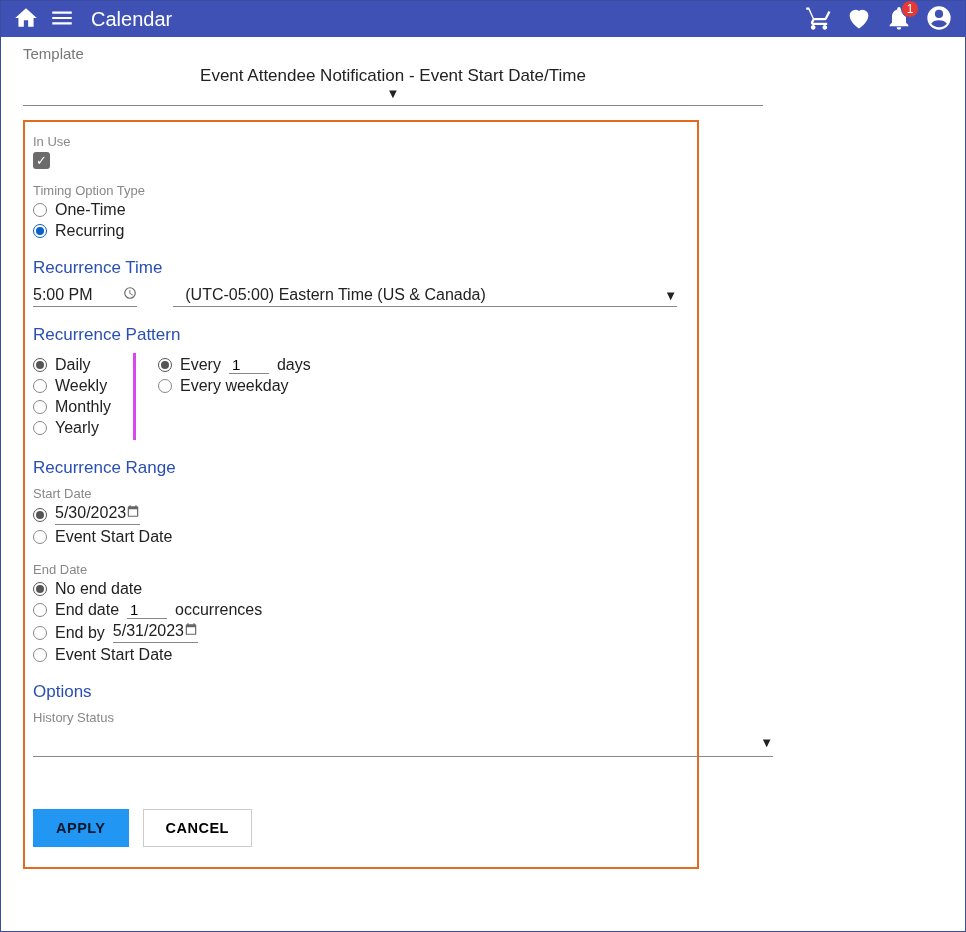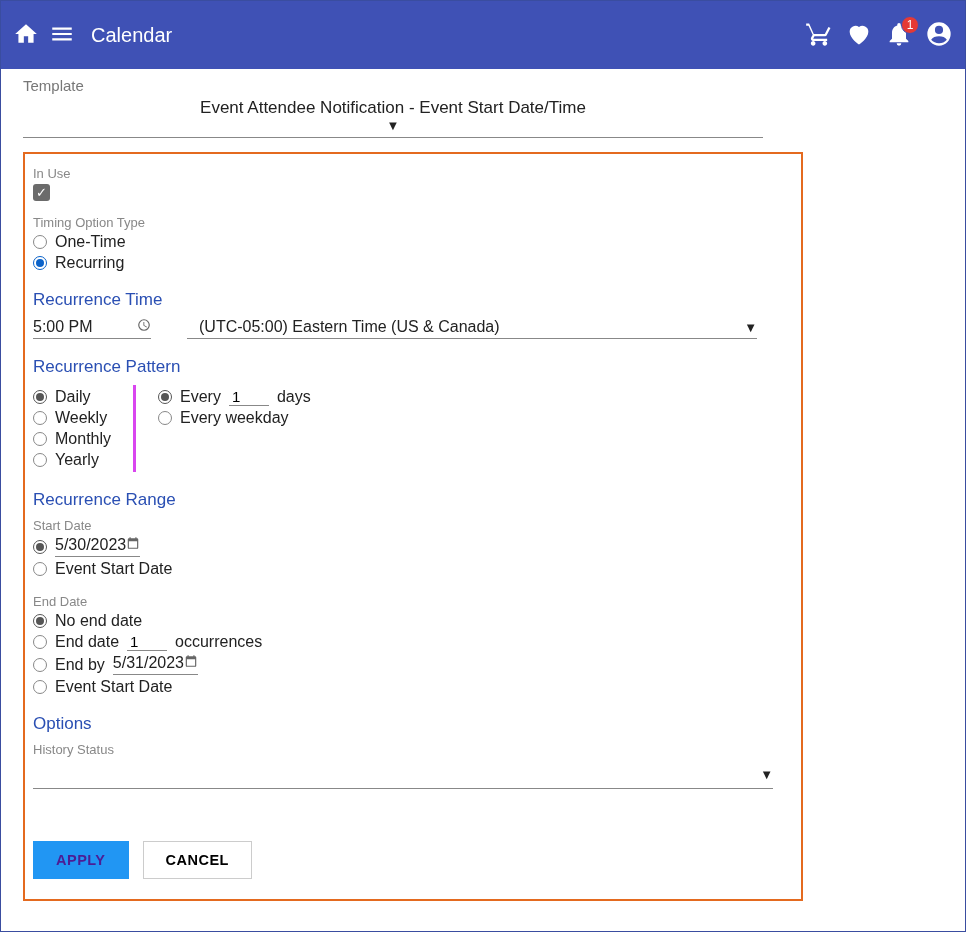--- a/index.html
+++ b/index.html
@@ -9,21 +9,21 @@
     font-size: 15px;
     background: #fff;
     color: #222;
     width: 966px;
     height: 932px;
     overflow: hidden;
     border: 1px solid #3a4da0;
   }
   .appbar {
     background: #3f51b5;
-    height: 68px;
+    height: 36px;
     display: flex;
     align-items: center;
     padding: 0 12px;
     color: #fff;
   }
   .appbar-left { display:flex; align-items:center; gap:10px; }
   .appbar-title { font-size: 20px; margin-left: 6px; }
   .appbar-right { margin-left:auto; display:flex; align-items:center; gap:12px; position:relative;}
   .icon-svg { width:26px; height:26px; fill:#fff; }
   .icon-svg-lg { width:28px; height:28px; fill:#fff; }
@@ -41,21 +41,21 @@
     display:flex; justify-content:space-between; align-items:center;
     border-bottom: 1px solid #888; padding: 2px 0 4px 0;
     font-size: 17px;
     width: 740px;
     margin-bottom:14px;
     flex-direction:column;
   }
   .highlight-box {
     border: 2px solid #e46a1f;
     padding: 12px 20px 20px 8px;
-    width: 780px;
+    width: 676px;
     position: relative;
   }
   .label-small { font-size: 13px; color:#888; }
   .checkbox {
     width:17px; height:17px; border-radius:3px; background:#6b6b6b;
     display:inline-flex; align-items:center; justify-content:center;
     margin-top:3px; margin-bottom:14px;
   }
   .checkmark { color:#fff; font-size:13px; }
   .radio-row { display:flex; align-items:center; gap:8px; margin: 3px 0; font-size:16px;}
@@ -97,21 +97,21 @@
     border-bottom:1px solid #888; height:28px;
     display:flex; justify-content:flex-end; align-items:center;
     width:740px; margin-top:4px;
   }
   .btn-row { margin-top:52px; display:flex; gap:14px;}
   .btn {
     padding: 10px 22px; font-size:14.5px; font-weight:600;
     border:1px solid #ccc; background:#fff; cursor:pointer;
     letter-spacing:0.5px;
   }
-  .btn-primary { background:#2196f3; color:#4c1d95; border-color:#2196f3; }
+  .btn-primary { background:#2196f3; color:#0f172a; border-color:#2196f3; }
   .caret { font-size:13px; }
 </style>
 </head>
 <body>
 
 <div class="appbar">
   <div class="appbar-left">
     <span>
       <svg class="icon-svg" viewBox="0 0 24 24">
           <path d="M10 20v-6h4v6h5v-8h3L12 3 2 12h3v8z"></path>

